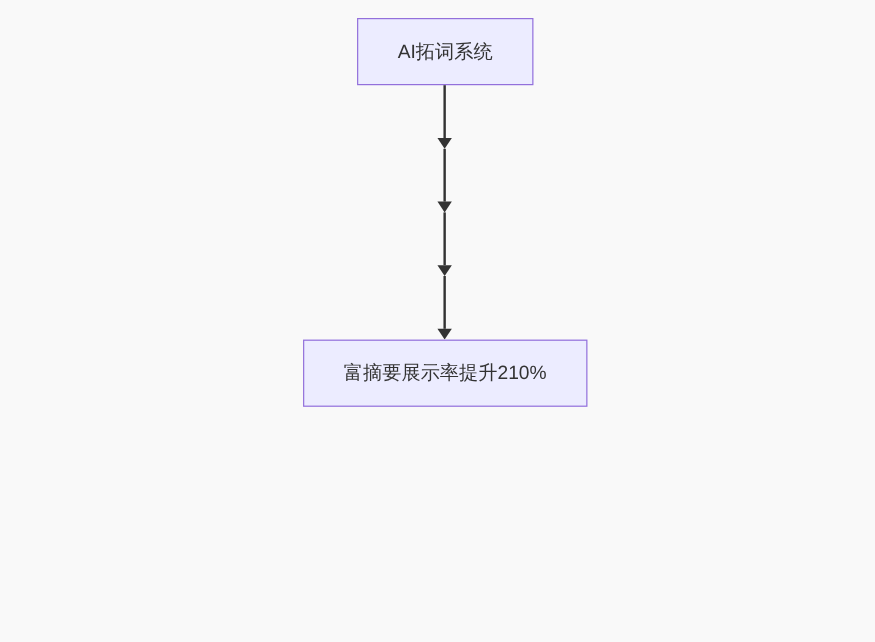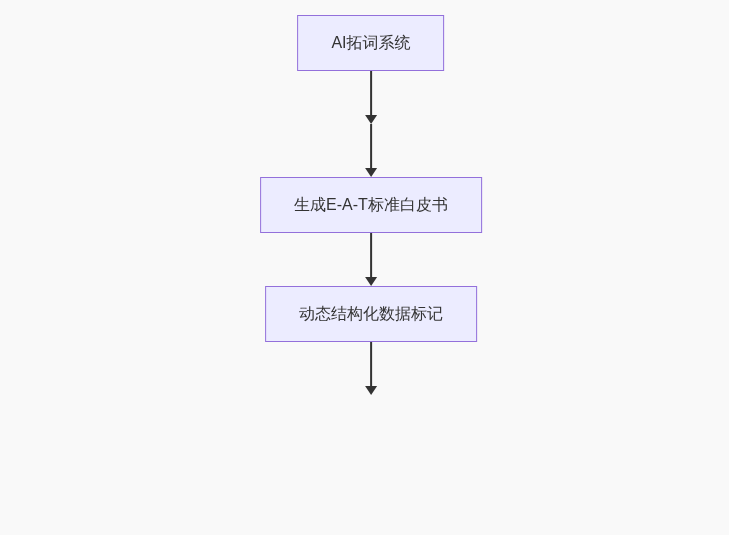--- a/index.html
+++ b/index.html
@@ -77,33 +77,30 @@
       <div class="arrow-line"></div>
       <div class="arrow-head"></div>
     </div>
 
 
     <div class="arrow">
       <div class="arrow-line"></div>
       <div class="arrow-head"></div>
     </div>
 
-    <div class="node">
-      <span>生成E-A-T标准白皮书</span>
+
+    <div class="arrow">
+      <div class="arrow-line"></div>
+      <div class="arrow-head"></div>
     </div>
+
 
     <div class="arrow">
       <div class="arrow-line"></div>
       <div class="arrow-head"></div>
     </div>
 
     <div class="node">
-      <span>动态结构化数据标记</span>
+      <span>富摘要展示率提升210%</span>
     </div>
-
-    <div class="arrow">
-      <div class="arrow-line"></div>
-      <div class="arrow-head"></div>
-    </div>
-
 
   </div>
 </div>
 
 </body></html>

